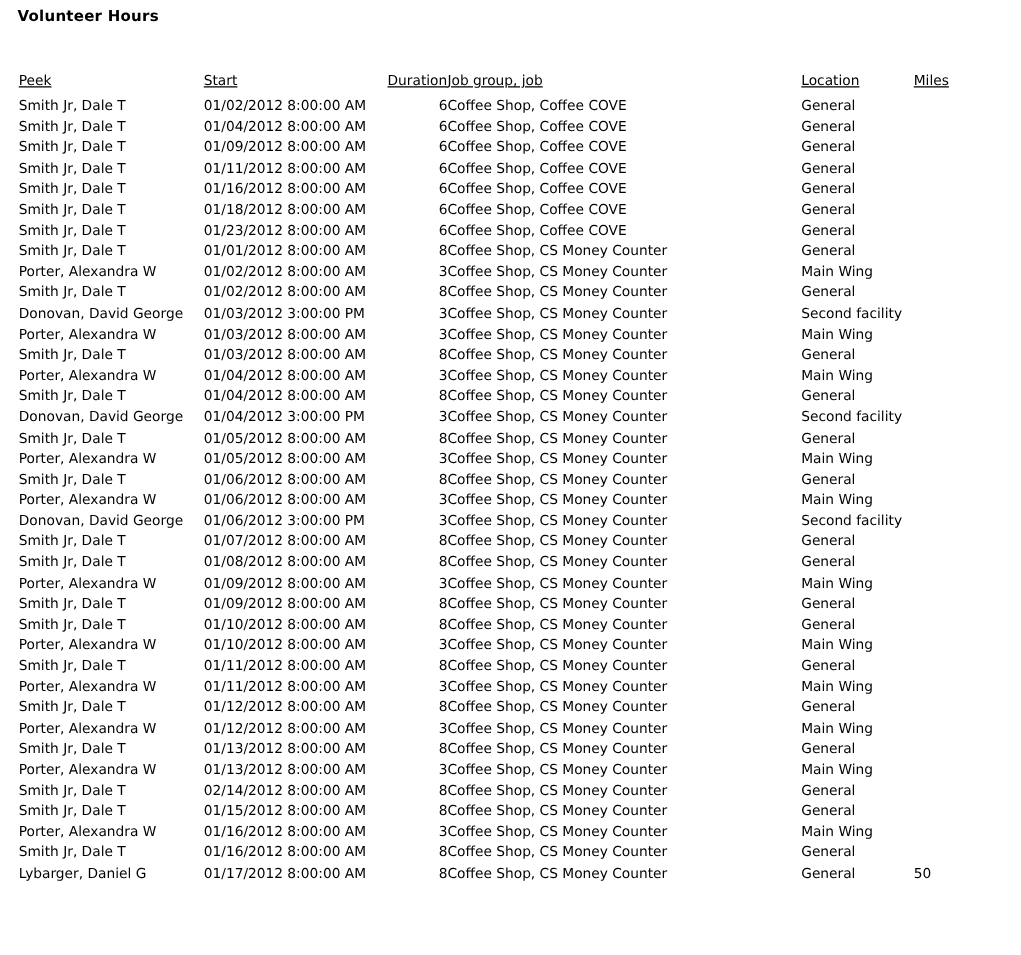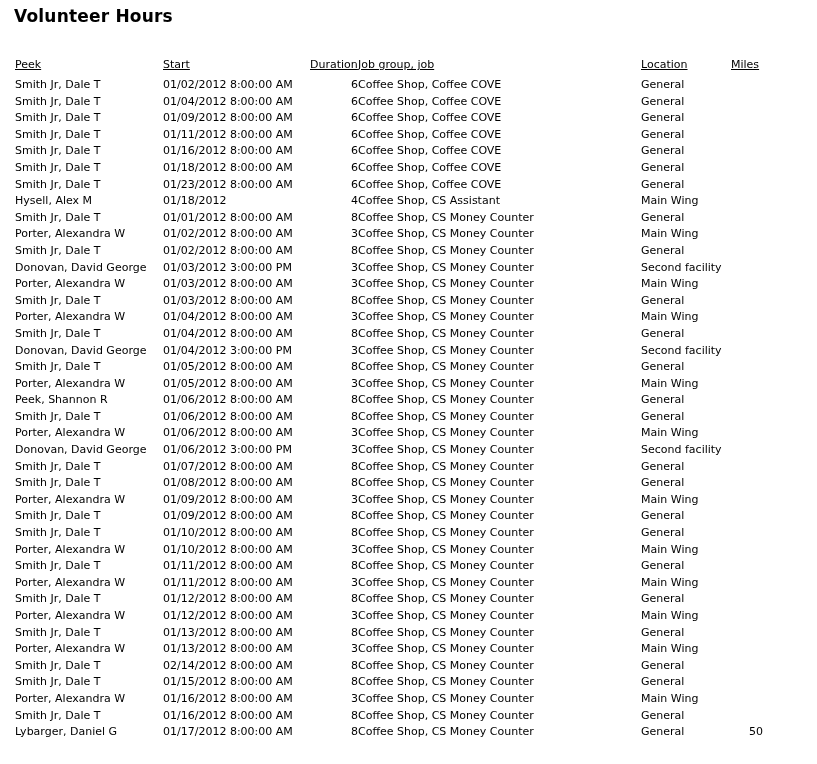--- a/index.html
+++ b/index.html
@@ -13,21 +13,21 @@
     height: 764px;
     background: #ffffff;
     overflow: hidden;
     color: #000000;
     font-family: "DejaVu Sans", "Liberation Sans", sans-serif;
   }
   .report-title {
     position: absolute;
     left: 14px;
     top: 6px;
-    font-size: 17px;
+    font-size: 12px;
     font-weight: 700;
     letter-spacing: 0.2px;
     white-space: nowrap;
   }
   table.report {
     position: absolute;
     left: 15px;
     top: 58px;
     width: 748px;
     border-collapse: collapse;
@@ -50,21 +50,21 @@
     line-height: 16.6px;
     padding: 0;
     white-space: nowrap;
     overflow: visible;
     vertical-align: top;
   }
   th.c-duration { text-align: right; }
   td.c-duration { text-align: right; padding-right: 8px; }
   th.c-job, td.c-job { padding-left: 17px; }
   th.c-miles { text-align: right; }
-  td.c-miles { text-align: right; padding-right: 3px; margin-top: 20px; }
+  td.c-miles { text-align: left; padding-right: 3px; margin-top: 20px; }
 </style>
 </head>
 <body>
 
 <div class="page">
   <div class="report-title">Volunteer Hours</div>
 
   <table class="report">
     <colgroup>
       <col style="width:148px">
@@ -141,28 +141,20 @@
 
     <tr>
       <td class="c-name">Smith Jr, Dale T</td>
       <td class="c-start">01/23/2012 8:00:00 AM</td>
       <td class="c-duration">6</td>
       <td class="c-job">Coffee Shop, Coffee COVE</td>
       <td class="c-location">General</td>
       <td class="c-miles"></td>
     </tr>
 
-    <tr>
-      <td class="c-name">Hysell, Alex M</td>
-      <td class="c-start">01/18/2012</td>
-      <td class="c-duration">4</td>
-      <td class="c-job">Coffee Shop, CS Assistant</td>
-      <td class="c-location">Main Wing</td>
-      <td class="c-miles"></td>
-    </tr>
 
     <tr>
       <td class="c-name">Smith Jr, Dale T</td>
       <td class="c-start">01/01/2012 8:00:00 AM</td>
       <td class="c-duration">8</td>
       <td class="c-job">Coffee Shop, CS Money Counter</td>
       <td class="c-location">General</td>
       <td class="c-miles"></td>
     </tr>
 
@@ -249,28 +241,20 @@
 
     <tr>
       <td class="c-name">Porter, Alexandra W</td>
       <td class="c-start">01/05/2012 8:00:00 AM</td>
       <td class="c-duration">3</td>
       <td class="c-job">Coffee Shop, CS Money Counter</td>
       <td class="c-location">Main Wing</td>
       <td class="c-miles"></td>
     </tr>
 
-    <tr>
-      <td class="c-name">Peek, Shannon R</td>
-      <td class="c-start">01/06/2012 8:00:00 AM</td>
-      <td class="c-duration">8</td>
-      <td class="c-job">Coffee Shop, CS Money Counter</td>
-      <td class="c-location">General</td>
-      <td class="c-miles"></td>
-    </tr>
 
     <tr>
       <td class="c-name">Smith Jr, Dale T</td>
       <td class="c-start">01/06/2012 8:00:00 AM</td>
       <td class="c-duration">8</td>
       <td class="c-job">Coffee Shop, CS Money Counter</td>
       <td class="c-location">General</td>
       <td class="c-miles"></td>
     </tr>
 

